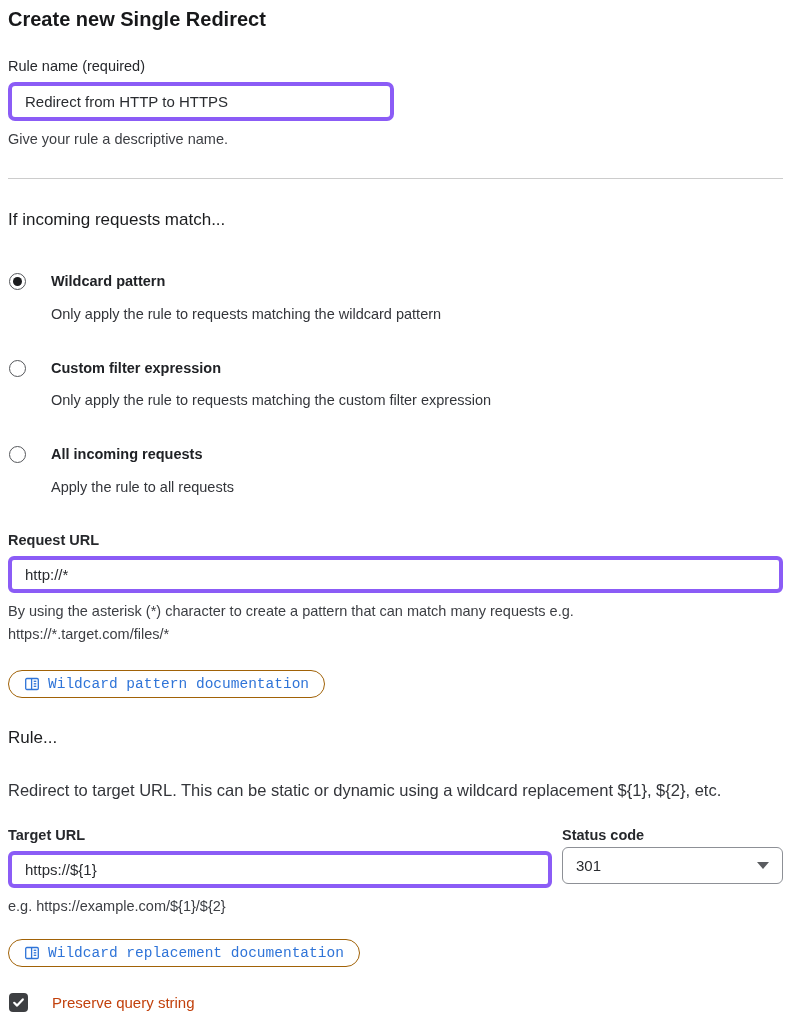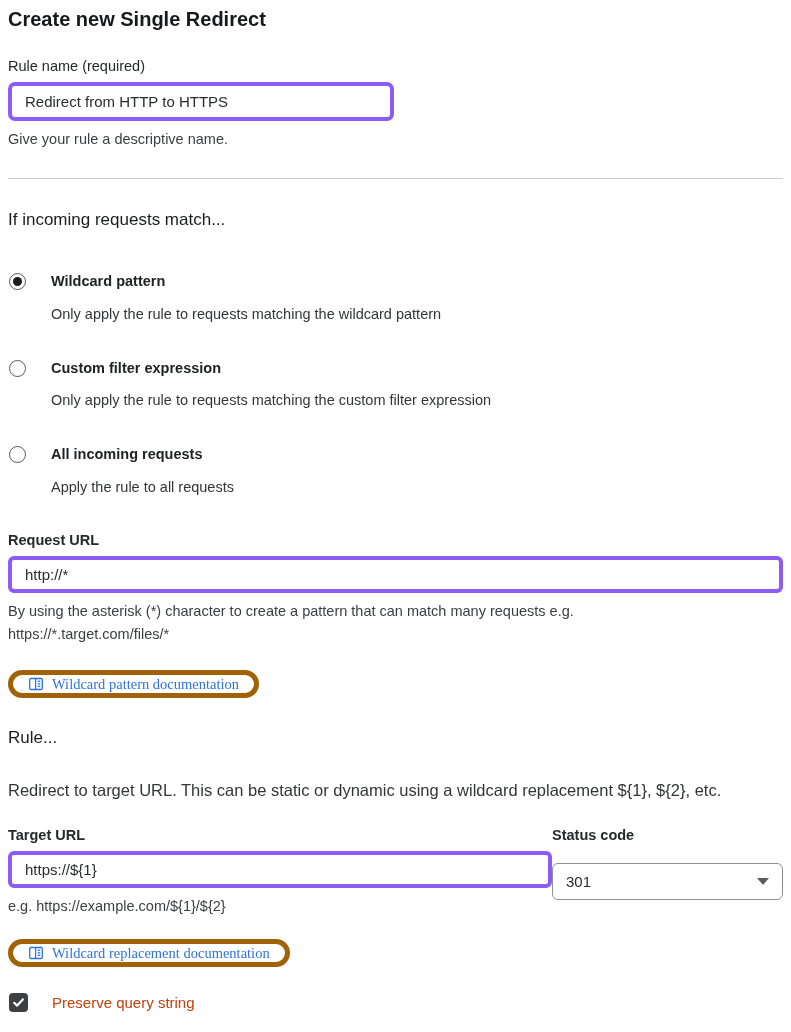--- a/index.html
+++ b/index.html
@@ -102,49 +102,50 @@
     margin-top: 14px;
   }
 
   .doc-button {
     display: inline-flex;
     align-items: center;
     gap: 8px;
     margin-top: 24px;
     height: 28px;
     padding: 0 15px;
-    border: 5px solid #a16207;
+    border: 1px solid #a16207;
     border-radius: 14px;
     background: #fff;
     color: #2f74d8;
-    font-family: Liberation Serif, serif;
+    font-family: Liberation Mono, monospace;
     font-size: 14.5px;
     cursor: pointer;
   }
   .doc-button svg { display: block; }
 
   .then-desc {
     font-size: 16.5px;
     color: #33353a;
     margin-top: 33px;
   }
 
   .target-row {
     display: flex;
+    gap: 10px;
     align-items: flex-start;
     margin-top: 27px;
   }
   .target-col { width: 544px; }
   .status-col { flex: 1; }
   .target-row .field-label { margin-top: 0; }
   .select-box {
     display: flex;
     align-items: center;
     justify-content: space-between;
-    margin-top: 20px;
+    margin-top: 4px;
     height: 37px;
     border: 1px solid #8d9096;
     border-radius: 6px;
     padding: 0 13px;
     font-size: 15px;
     color: #2a2c30;
     background: #fff;
     cursor: pointer;
   }
   .select-caret {

